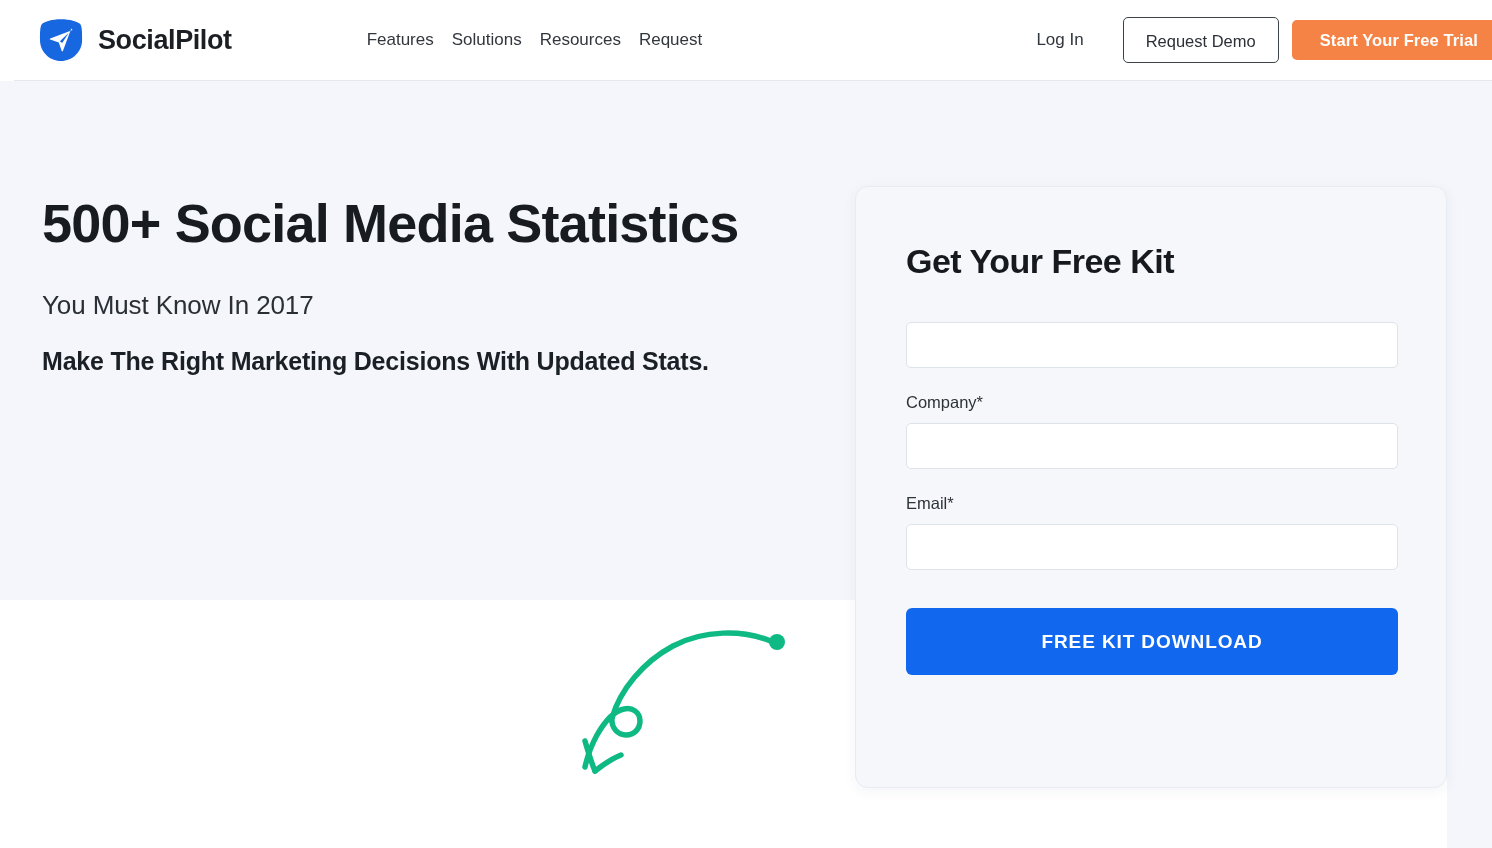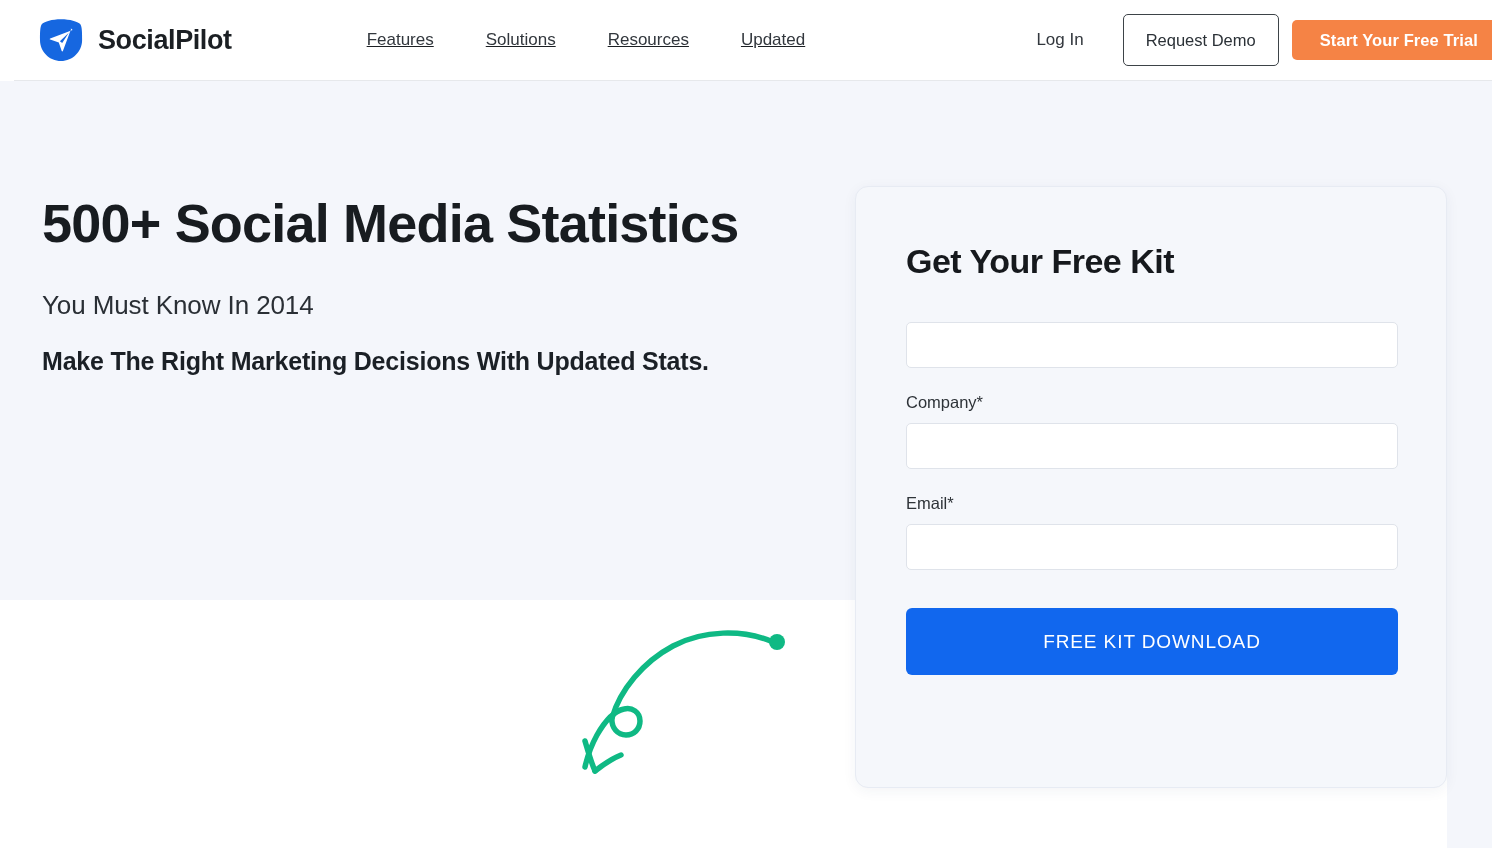--- a/index.html
+++ b/index.html
@@ -49,23 +49,22 @@
     font-size: 27px;
     font-weight: bold;
     letter-spacing: -0.4px;
     color: #1b1f23;
     white-space: nowrap;
   }
 
   .main-nav {
     display: flex;
     align-items: flex-start;
-    gap: 52px;
+    gap: 18px;
     margin-left: 135px;
-    text-decoration: underline;
   }
 
   .nav-link {
     font-size: 17px;
     color: #32373d;
     text-decoration: none;
     white-space: nowrap;
     cursor: pointer;
   }
 
@@ -86,21 +85,21 @@
   }
 
   .btn-demo {
     font-family: inherit;
     font-size: 16.5px;
     color: #2b3137;
     background: #ffffff;
     border: 1px solid #3d4348;
     border-radius: 5px;
     padding: 0 22px;
-    height: 52px;
+    height: 46px;
     line-height: 46px;
     cursor: pointer;
     white-space: nowrap;
   }
 
   .btn-trial {
     font-family: inherit;
     font-size: 16.5px;
     font-weight: bold;
     color: #ffffff;
@@ -224,21 +223,21 @@
     background: #ffffff;
     border: 1px solid #dfe3ea;
     border-radius: 5px;
     padding: 0 13px;
     outline: none;
   }
 
   .btn-submit {
     font-family: inherit;
     font-size: 19px;
-    font-weight: normal;
+    font-weight: bold;
     letter-spacing: 0.9px;
     color: #ffffff;
     background: #1167ee;
     border: none;
     border-radius: 6px;
     width: 492px;
     height: 67px;
     margin-top: 38px;
     cursor: pointer;
   }
@@ -253,37 +252,37 @@
       <path d="M23 2.2c9.1 0 16.6 2.3 18.9 4.6 2.3 2.3 2.2 9.3 2.2 16.2 0 11.6-9.4 21-21.1 21S2 34.6 2 23C2 16.1 1.9 9.1 4.2 6.8 6.5 4.5 13.9 2.2 23 2.2z" fill="#1667e0"></path>
       <path d="M34.6 13.1 12.2 21.4c-.6.2-.6 1 0 1.2l8.6 2.9 2.9 8.6c.2.6 1 .6 1.2 0l8.3-22.3c.2-.5-.2-.9-.6-.7zM21.9 24.2l8.9-8.4-6.6 10.3-2.3-1.9z" fill="#ffffff"></path>
     </svg>
     <span class="brand-name">SocialPilot</span>
   </a>
 
   <nav class="main-nav">
     <a class="nav-link" href="#">Features</a>
     <a class="nav-link" href="#">Solutions</a>
     <a class="nav-link" href="#">Resources</a>
-    <a class="nav-link" href="#">Updated</a>
+    <a class="nav-link" href="#">Request</a>
   </nav>
 
   <div class="header-actions">
     <a class="login-link" href="#">Log In</a>
     <button class="btn-demo">Request Demo</button>
     <button class="btn-trial">Start Your Free Trial</button>
   </div>
 
 </header>
 
 <div class="hero-band"></div>
 <div class="hero-band-right"></div>
 
 <section class="hero-copy">
   <h1 class="hero-title">500+ Social Media Statistics</h1>
-  <p class="hero-subtitle">You Must Know In 2014</p>
+  <p class="hero-subtitle">You Must Know In 2017</p>
   <p class="hero-tagline">Make The Right Marketing Decisions With Updated Stats.</p>
 </section>
 
 <svg class="hero-arrow" viewBox="0 0 225 170">
   <g fill="none" stroke="#0fb984" stroke-width="5.5" stroke-linecap="round" stroke-linejoin="round">
     <path d="M198 22C168 9 128 10 98 26 68 42 45 70 37 98"></path>
     <path d="M37 98c-1 10 6 17 14 17 8 0 14-6 14-14 0-9-8-14-16-12-10 2-19 12-27 26-6 11-10 23-12 32"></path>
     <path d="M10 121c3 10 6 21 10 30"></path>
     <path d="M20 151c9-7 18-13 26-16"></path>
   </g>

